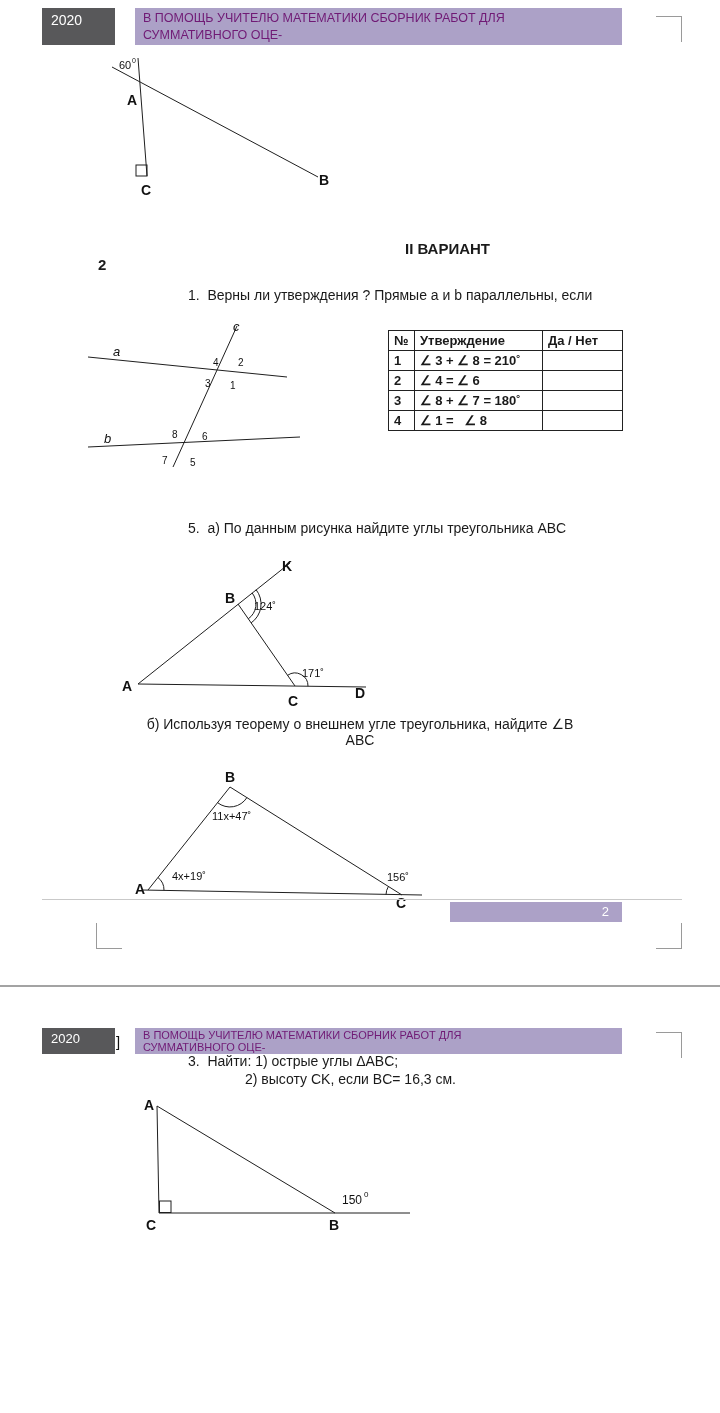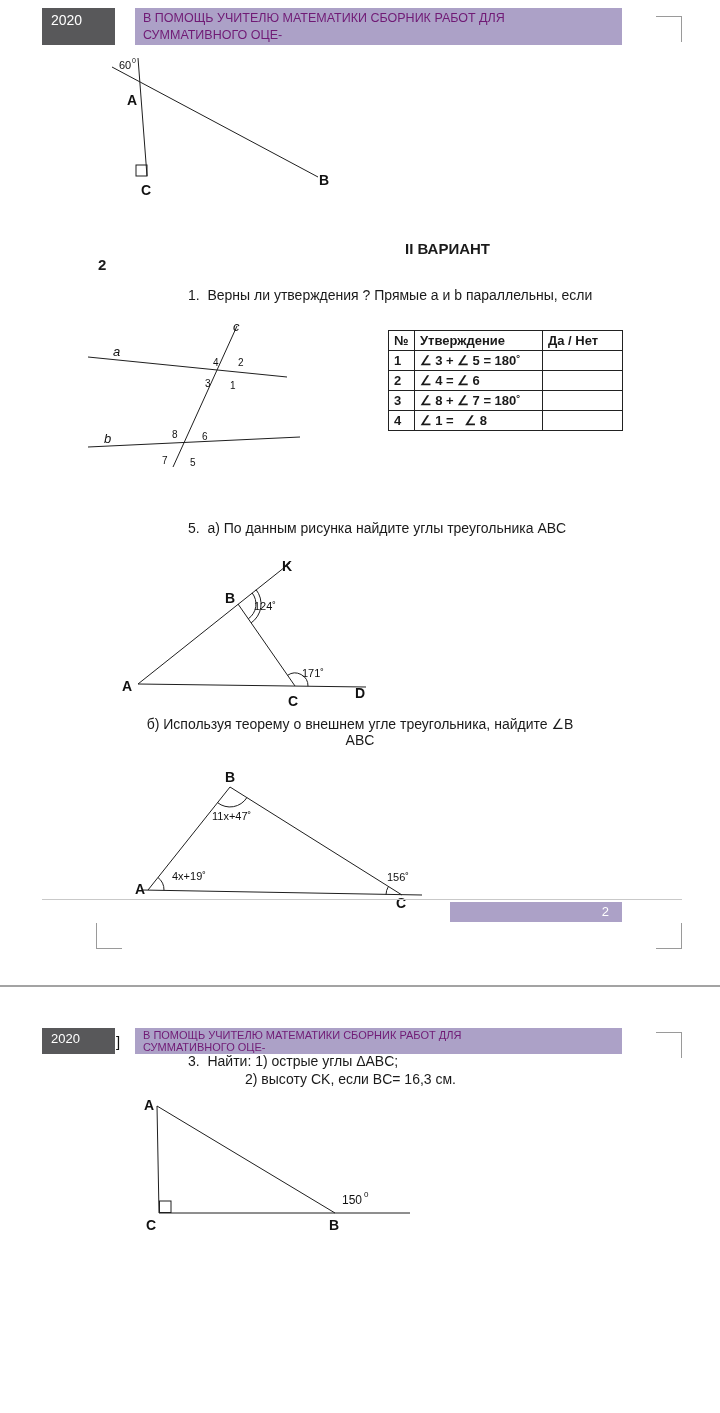--- a/index.html
+++ b/index.html
@@ -85,21 +85,21 @@
     <thead>
       <tr>
         <th style="width:26px">№</th>
         <th style="width:128px">Утверждение</th>
         <th style="width:80px">Да / Нет</th>
       </tr>
     </thead>
     <tbody>
       <tr>
         <td>1</td>
-        <td>∠ 3 + ∠ 5 = 180˚</td>
+        <td>∠ 3 + ∠ 8 = 210˚</td>
         <td></td>
       </tr>
       <tr>
         <td>2</td>
         <td>∠ 4 = ∠ 6</td>
         <td></td>
       </tr>
       <tr>
         <td>3</td>
         <td>∠ 8 + ∠ 7 = 180˚</td>

